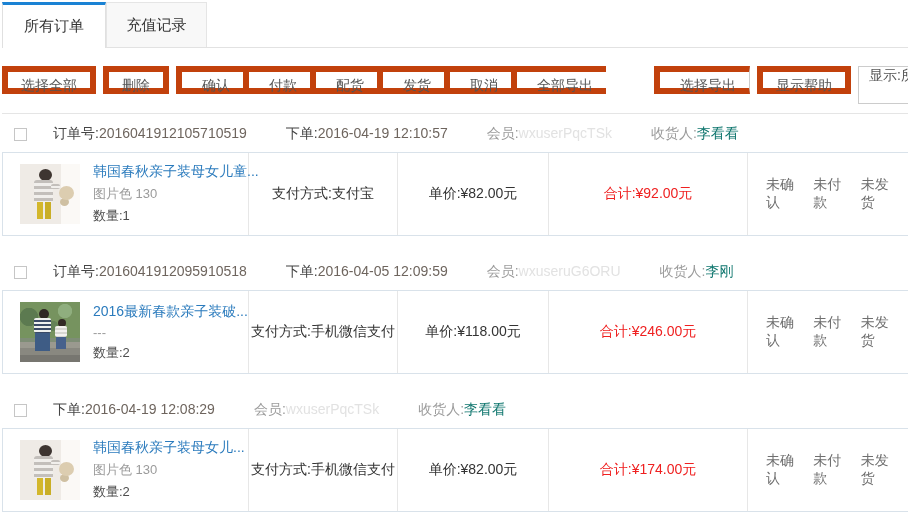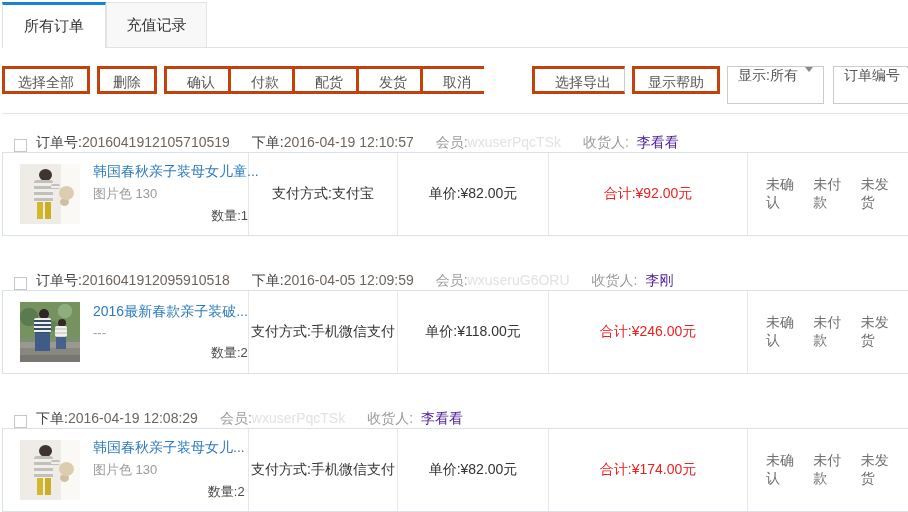--- a/index.html
+++ b/index.html
@@ -13,60 +13,60 @@
          font-size:15px; color:#333; cursor:pointer; }
   .tab.active { width:104px; background:#fff; border-top:3px solid #1a82d4;
          border-left:1px solid #e0e0e0; border-right:1px solid #e0e0e0;
          margin-bottom:-1px; font-weight:normal; }
   .tab.inactive { width:101px; background:#f8f8f8; border:1px solid #e5e5e5; border-bottom:none; height:45px; }
 
   
   .toolbar { display:flex; align-items:flex-start; margin-top:18px; padding-bottom:9px;
              border-bottom:1px solid #e5e5e5; }
   .btn { height:28px; line-height:26px; padding:0 13px; background:#fff;
-         border:3px solid #c2410c; color:#555; font-size:14px; cursor:pointer; white-space:nowrap; }
+         border:6px solid #c2410c; color:#555; font-size:14px; cursor:pointer; white-space:nowrap; }
   .btn.solo { margin-right:7px; }
   .btn-group { display:flex; margin-right:7px; }
   .btn-group .btn { border-right:none;padding-left:20px; }
   .btn-group .btn:last-child { border-right:1px solid #ccc;margin-left:48px; }
   .spacer { flex:1; }
   .dropdown { height:38px; border:1px solid #ccc; background:#fff; display:flex; 
               padding:0 10px; margin-right:9px; font-size:14px; color:#555; cursor:pointer; white-space:nowrap; }
   .caret { width:0; height:0; border-left:4px solid transparent; border-right:4px solid transparent;
            border-top:5px solid #888; margin-left:7px; }
   .search-input { height:38px; width:122px; border:1px solid #ccc; outline:none; padding:0 8px; font-size:14px; }
 
   
   .orders { padding-top:2px; }
   .order-block { margin-bottom:18px; }
-  .ohdr { display:flex; align-items:flex-end; height:36px; padding-left:12px; font-size:14px; white-space:nowrap; }
+  .ohdr { display:flex; align-items:center; height:36px; padding-left:12px; font-size:14px; white-space:nowrap;gap:17px; }
   .cb { width:13px; height:13px; border:1px solid #c6c6c6; background:#fff; display:inline-block;
         margin-right:9px; cursor:pointer; flex:none; }
   .ohdr-label { color:#444; }
   .ohdr-val { color:#6e655e; }
   .ohdr-seg { margin-right:22px; }
   .ohdr-label.faint { color:#9c9c9c; }
   .ohdr-val.faint { color:#e2e2e2; }
-  .ohdr-val.faint2 { color:#4c1d95;margin-left:8px; }
+  .ohdr-val.faint2 { color:#0f766e; }
 
   .obox { display:flex; border:1px solid #d9e2ea; border-right:none; height:84px; align-items:stretch; }
   .ocol { border-right:1px solid #e7e7e7; display:flex; align-items:center; justify-content:center;
           font-size:14px; color:#333; }
   .col-prod { width:246px; justify-content:flex-start; padding-left:17px; }
   .col-pay  { width:149px; }
   .col-unit { width:151px; }
   .col-total{ width:199px; }
   .col-status { flex:1; border-right:none; justify-content:space-between; padding-left:18px; }
   .total-txt { color:#ef2020; }
   .status-item { color:#6f6f6f; margin-right:19px; cursor:pointer; font-size:14px; }
 
   .pinfo { margin-left:13px; display:flex; flex-direction:column; justify-content:center; gap:4px; min-width:0; }
   .ptitle { color:#2b7bbd; font-size:14px; text-decoration:none; cursor:pointer; white-space:nowrap; }
   .pcolor { color:#9b9b9b; font-size:13px; }
-  .pqty { color:#4d4d4d; font-size:13px;text-align:right; }
+  .pqty { color:#4d4d4d; font-size:13px; }
 
   
   .pimg { width:60px; height:60px; position:relative; overflow:hidden; flex:none; cursor:pointer; }
   .imgA { background:linear-gradient(90deg,#efebe6 0 68%,#fbf9f6 68% 100%); }
   .imgA .head { position:absolute; left:19px; top:5px; width:13px; height:12px; border-radius:50%; background:#3e3531; }
   .imgA .torso { position:absolute; left:14px; top:16px; width:19px; height:23px; border-radius:3px;
       background:repeating-linear-gradient(180deg,#c3bfbb 0 3px,#f1efec 3px 6px); }
   .imgA .arm { position:absolute; left:31px; top:20px; width:9px; height:5px; border-radius:2px;
       background:repeating-linear-gradient(180deg,#c3bfbb 0 2px,#f1efec 2px 4px); }
   .imgA .legL { position:absolute; left:17px; top:38px; width:6px; height:17px; background:#d3b72c; }
@@ -101,20 +101,21 @@
 
   <div class="toolbar">
     <button class="btn solo">选择全部</button>
     <button class="btn solo">删除</button>
     <div class="btn-group">
       <button class="btn">确认</button>
       <button class="btn">付款</button>
       <button class="btn">配货</button>
       <button class="btn">发货</button>
       <button class="btn">取消</button>
+      <button class="btn">全部导出</button>
       <button class="btn">选择导出</button>
     </div>
     <button class="btn solo">显示帮助</button>
     <div class="spacer"></div>
     <div class="dropdown">
       <span>显示:所有</span>
       <span class="caret"></span>
     </div>
     <div class="dropdown">
       <span>订单编号</span>

